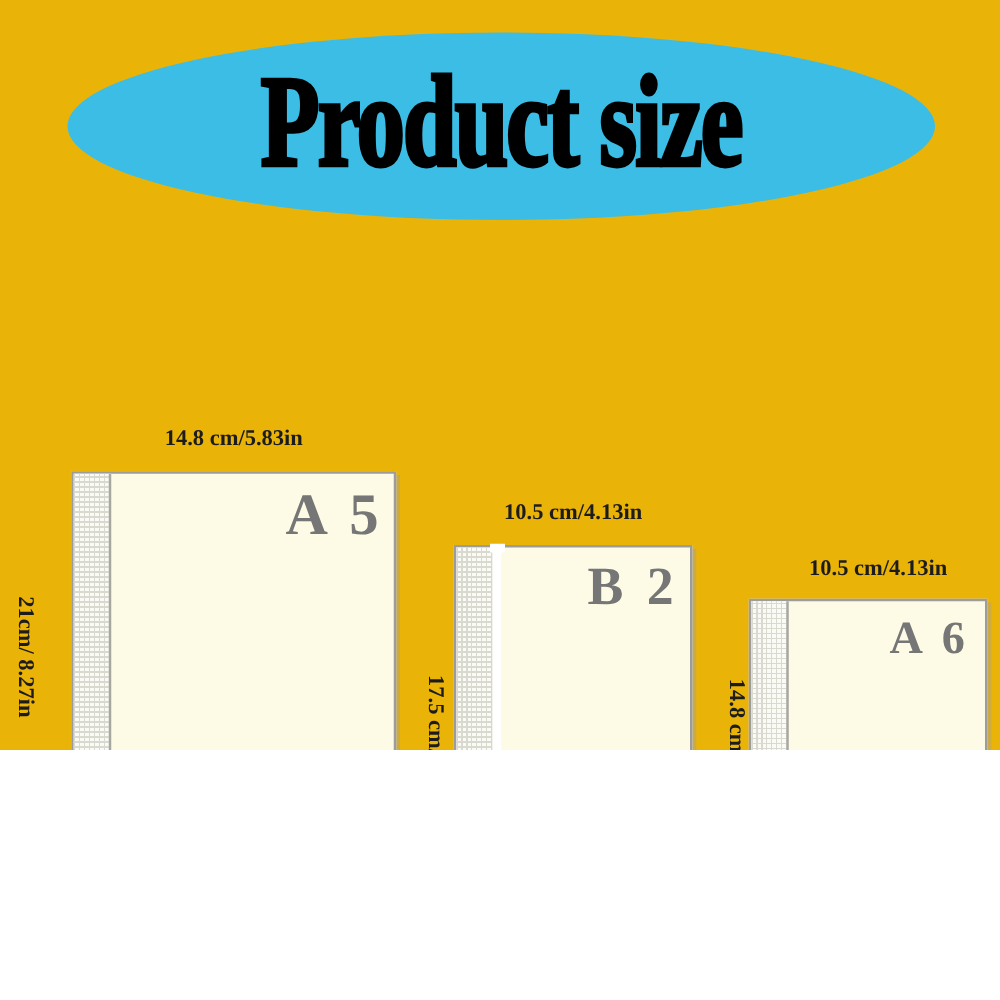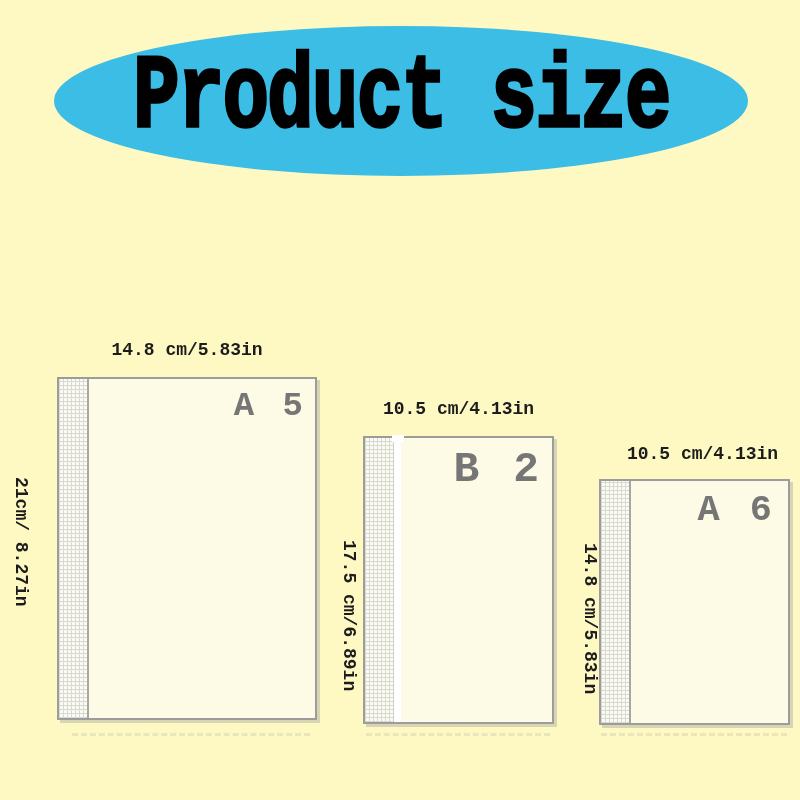--- a/index.html
+++ b/index.html
@@ -1,21 +1,21 @@
 <!DOCTYPE html>
 <html><head>
 <meta charset="utf-8">
 <style>
   html,body{margin:0;padding:0;}
   .canvas{
     position:relative;
-    width:800px;height:800px;
-    background:#fef9c3;
+    width:800px;height:600px;
+    background:#eab308;
     overflow:hidden;
-    font-family:Liberation Mono, monospace;
+    font-family:Liberation Serif, serif;
   }
 
   
   .banner{
     position:absolute;
     left:54px;top:26px;width:694px;height:150px;
     background:#3bbde6;
     border-radius:50%;
     display:flex;align-items:center;justify-content:center;
   }
@@ -61,21 +61,21 @@
     background:#ffffff;
   }
   .size-letter{
     position:absolute;
     font-weight:bold;
     color:#767676;
     letter-spacing:4px;
     line-height:1;
     white-space:nowrap;
   }
-  #a5-letter{ top:10px;  right:8px;  font-size:34px; }
+  #a5-letter{ top:10px;  right:8px;  font-size:47px; }
   #b6-letter{ top:10px;  right:9px;  font-size:43px; }
   #a6-letter{ top:11px;  right:12px; font-size:37px; }
 
   .dim-top{
     position:absolute;
     font-size:18px;
     font-weight:600;
     color:#1c1c1c;
     text-align:center;
     line-height:20px;

